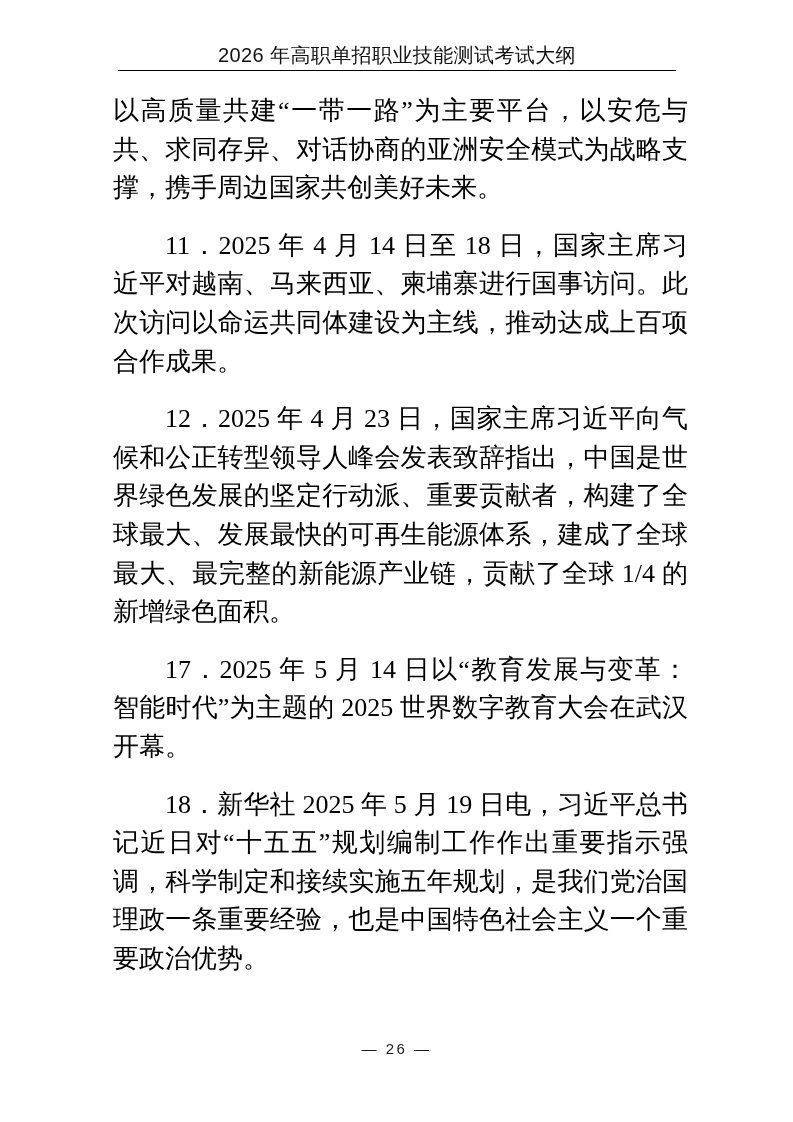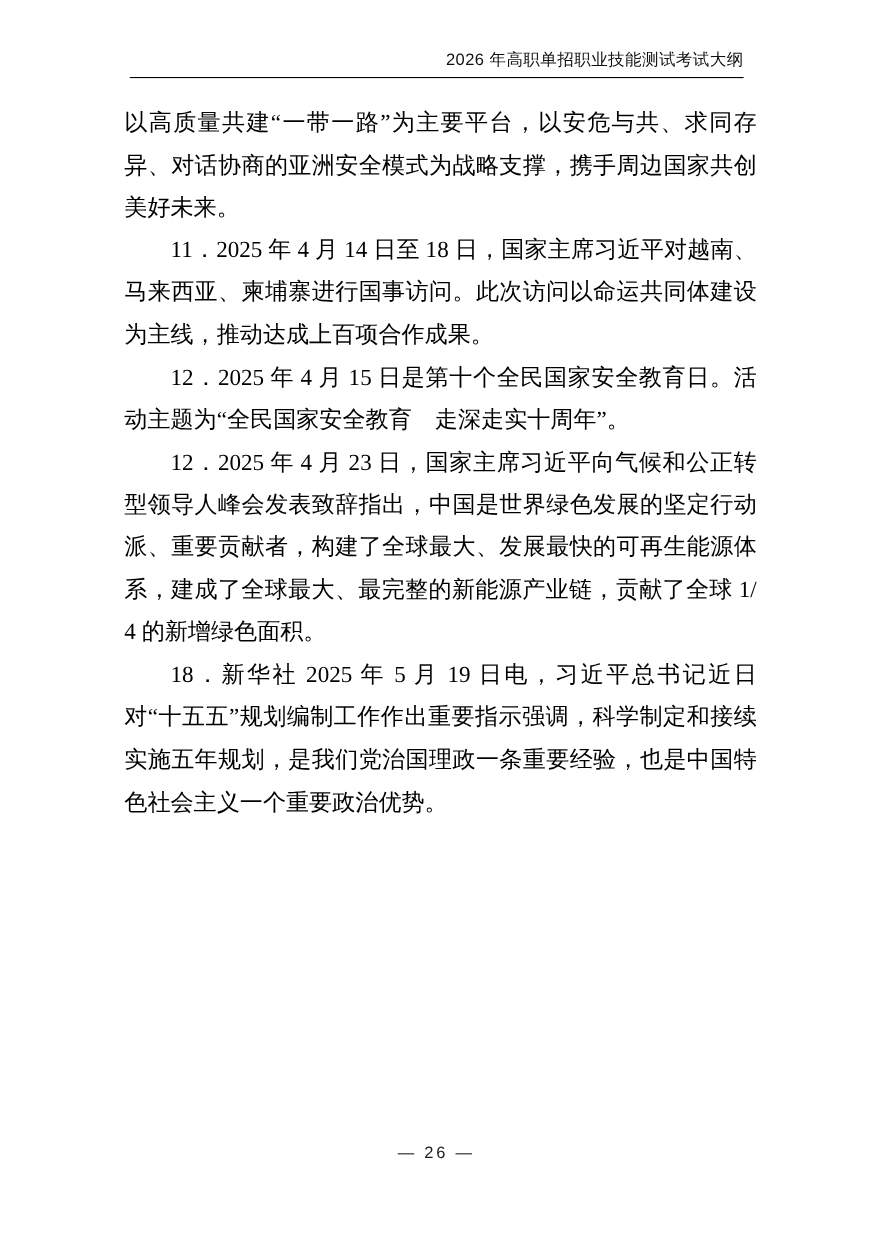--- a/index.html
+++ b/index.html
@@ -24,23 +24,23 @@
   }
 
   
   .header-block {
     position: absolute;
     left: 118px;
     top: 44px;
     width: 558px;
   }
   .header-title {
-    text-align: right;
+    text-align: center;
     font-family: "Liberation Sans", "DejaVu Sans", sans-serif;
-    font-size: 15px;
+    font-size: 20px;
     line-height: 22px;
     letter-spacing: 0.4px;
     color: #111111;
     white-space: nowrap;
   }
   .header-rule {
     margin-top: 4px;
     border-top: 1.4px solid #000000;
     height: 0;
     width: 100%;
@@ -48,30 +48,31 @@
 
   
   .body-col {
     position: absolute;
     left: 113px;
     top: 92px;
     width: 575px;
   }
   p.para {
     margin: 0;
-    font-size: 21px;
+    font-size: 26px;
     line-height: 38.6px;
     text-align: justify;
     text-justify: inter-ideograph;
     letter-spacing: 0px;
     word-break: break-all;
     text-indent: 0;
   }
   p.para.indent {
     text-indent: 2em;
+    margin-top: 19px;
   }
 
   
   .footer {
     position: absolute;
     left: 0;
     top: 1040px;
     width: 793px;
     text-align: center;
   }
@@ -88,22 +89,22 @@
 <div class="page">
 
   <div class="header-block">
     <div class="header-title">2026 年高职单招职业技能测试考试大纲</div>
     <div class="header-rule"></div>
   </div>
 
   <div class="body-col">
     <p class="para">以高质量共建“一带一路”为主要平台，以安危与共、求同存异、对话协商的亚洲安全模式为战略支撑，携手周边国家共创美好未来。</p>
     <p class="para indent">11．2025 年 4 月 14 日至 18 日，国家主席习近平对越南、马来西亚、柬埔寨进行国事访问。此次访问以命运共同体建设为主线，推动达成上百项合作成果。</p>
-    <p class="para indent">12．2025 年 4 月 15 日是第十个全民国家安全教育日。活动主题为“全民国家安全教育　走深走实十周年”。</p>
     <p class="para indent">12．2025 年 4 月 23 日，国家主席习近平向气候和公正转型领导人峰会发表致辞指出，中国是世界绿色发展的坚定行动派、重要贡献者，构建了全球最大、发展最快的可再生能源体系，建成了全球最大、最完整的新能源产业链，贡献了全球 1/4 的新增绿色面积。</p>
+    <p class="para indent">17．2025 年 5 月 14 日以“教育发展与变革：智能时代”为主题的 2025 世界数字教育大会在武汉开幕。</p>
     <p class="para indent">18．新华社 2025 年 5 月 19 日电，习近平总书记近日对“十五五”规划编制工作作出重要指示强调，科学制定和接续实施五年规划，是我们党治国理政一条重要经验，也是中国特色社会主义一个重要政治优势。</p>
 
   </div>
 
   <div class="footer">
     <span class="page-number">— 26 —</span>
   </div>
 
 </div>
 

